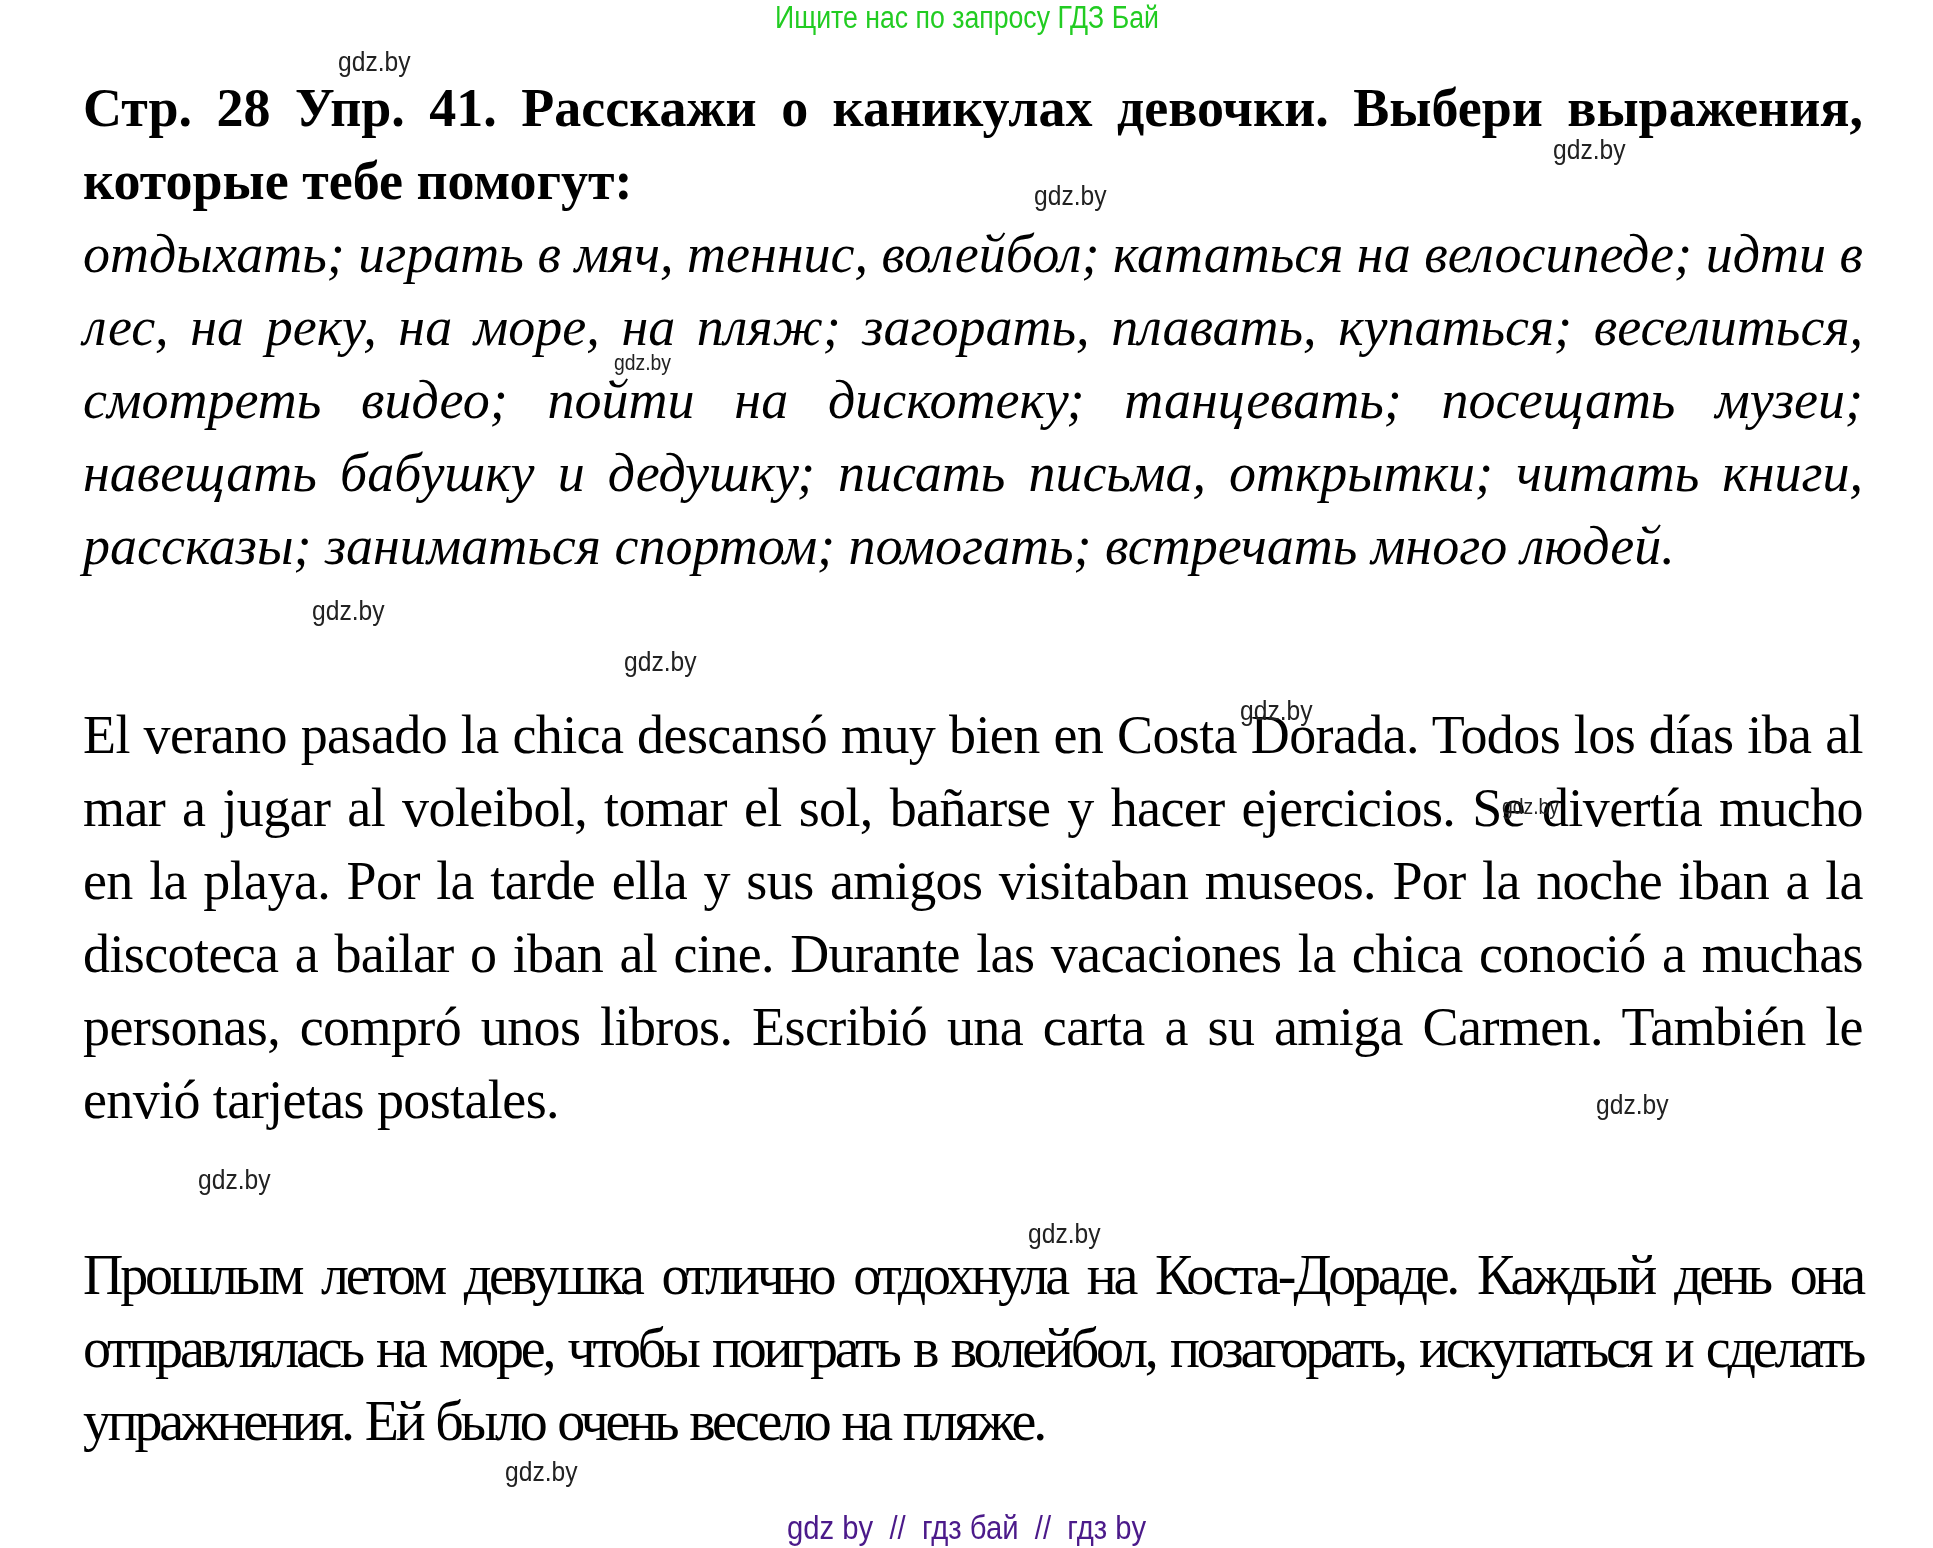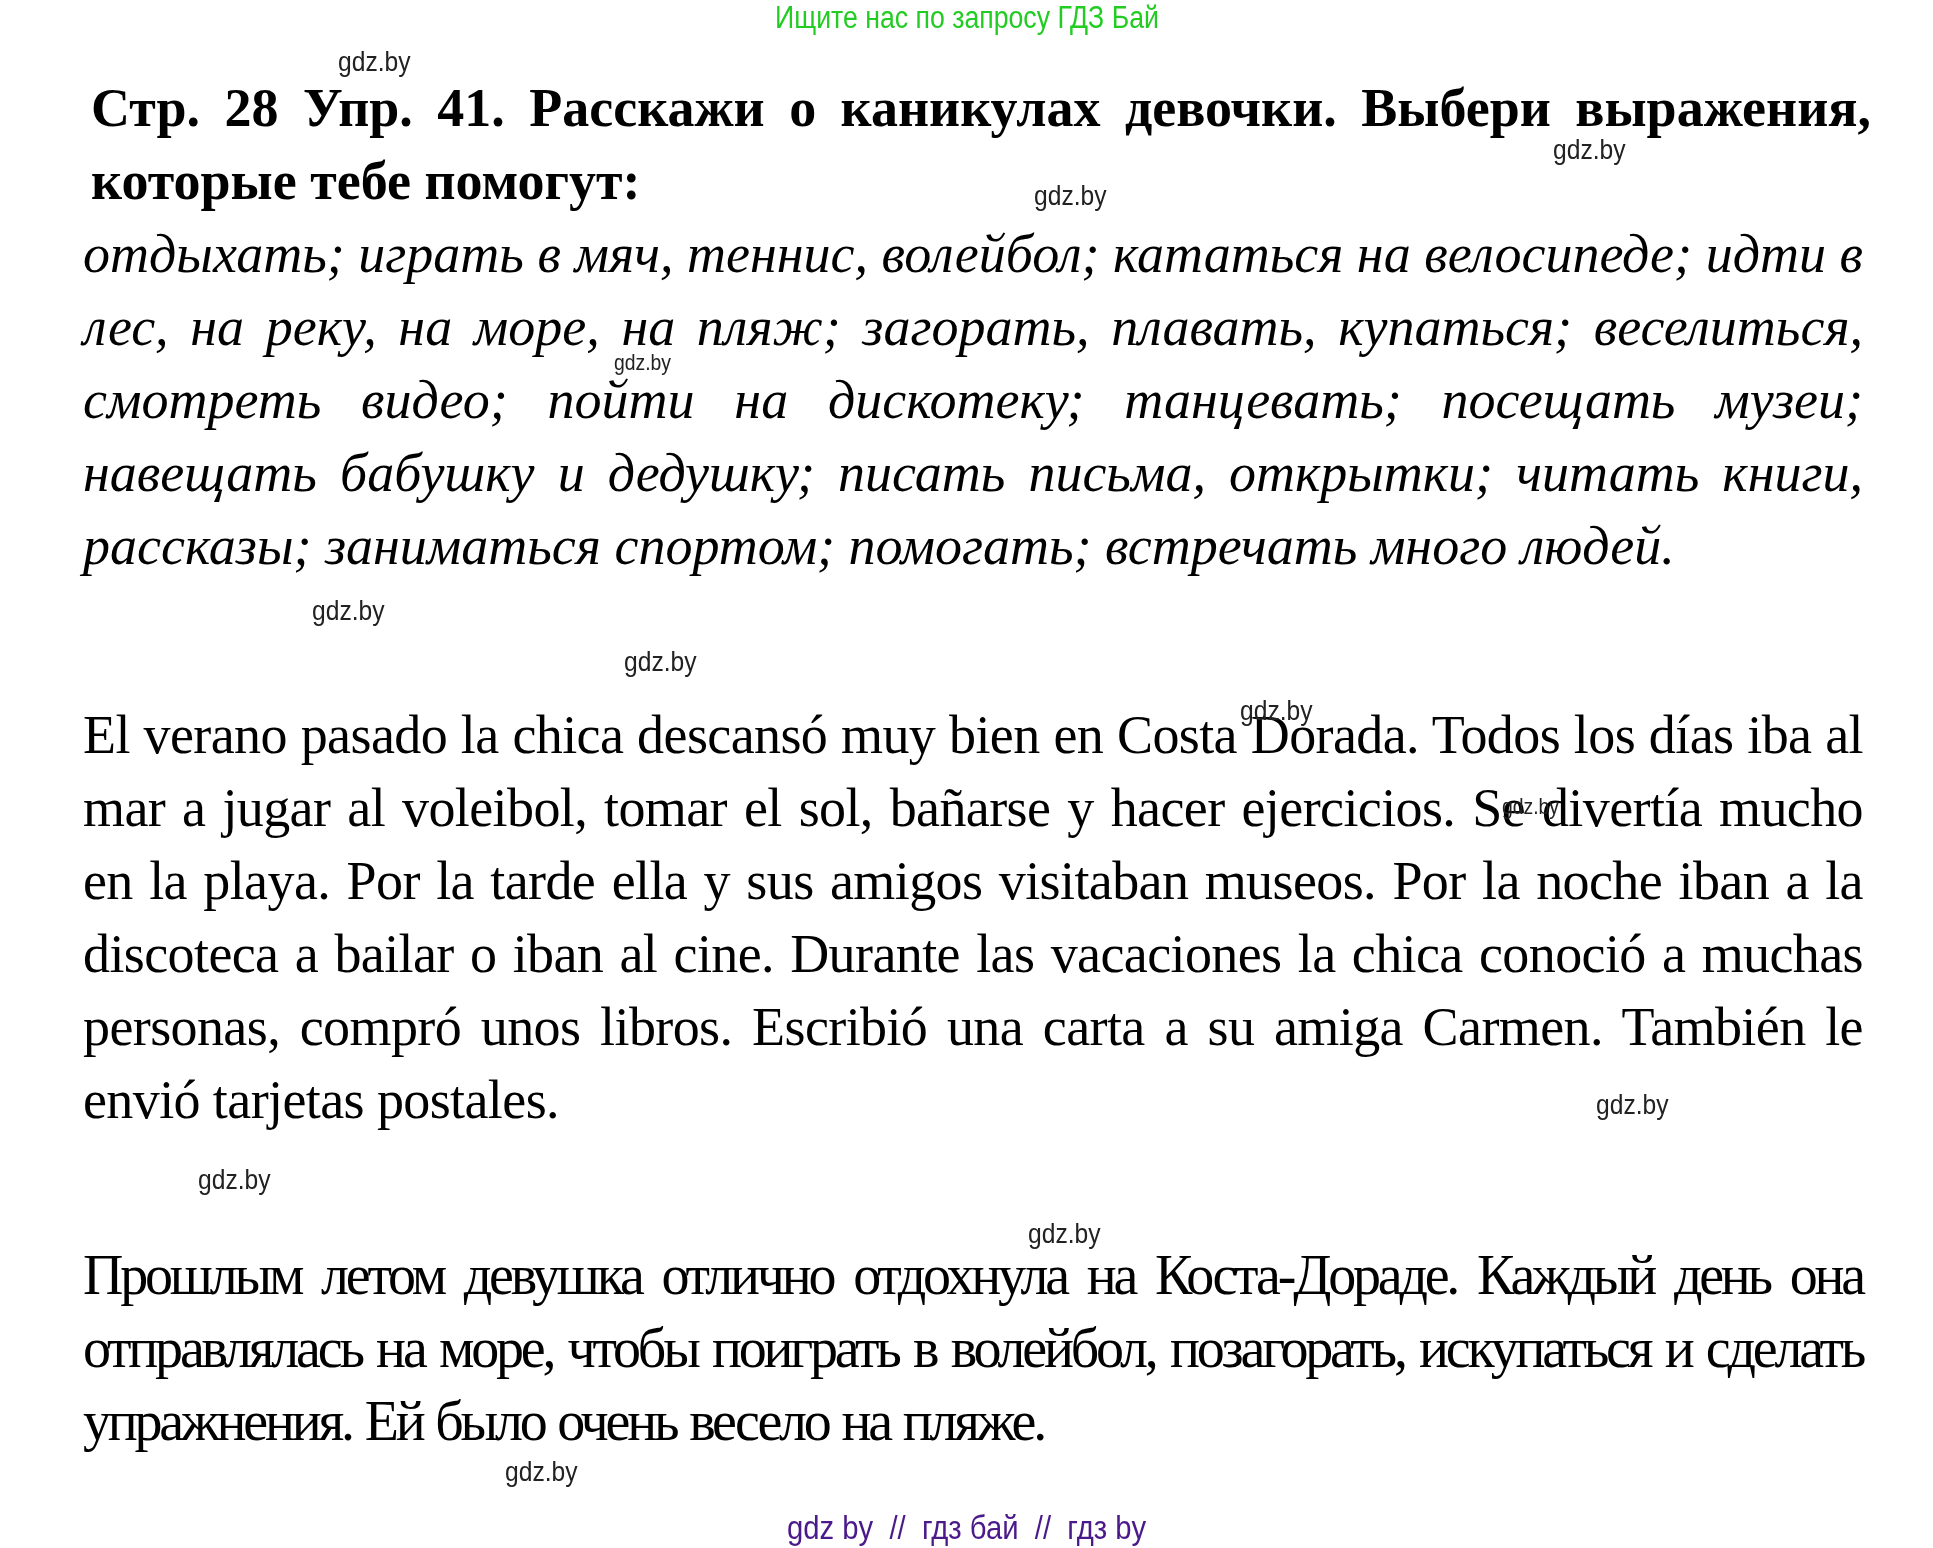--- a/index.html
+++ b/index.html
@@ -28,21 +28,21 @@
       transform-origin: 970px 0;
     }
     .page {
       position: absolute;
       left: 83px;
       width: 1780px;
       top: 0;
     }
     .heading {
       position: absolute;
-      left: 8px;
+      left: 0;
       top: 72px;
       width: 1780px;
       font-family: "Liberation Serif", serif;
       font-weight: bold;
       font-size: 54px;
       line-height: 73px;
       text-align: justify;
       text-align-last: left;
     }
     .para {

